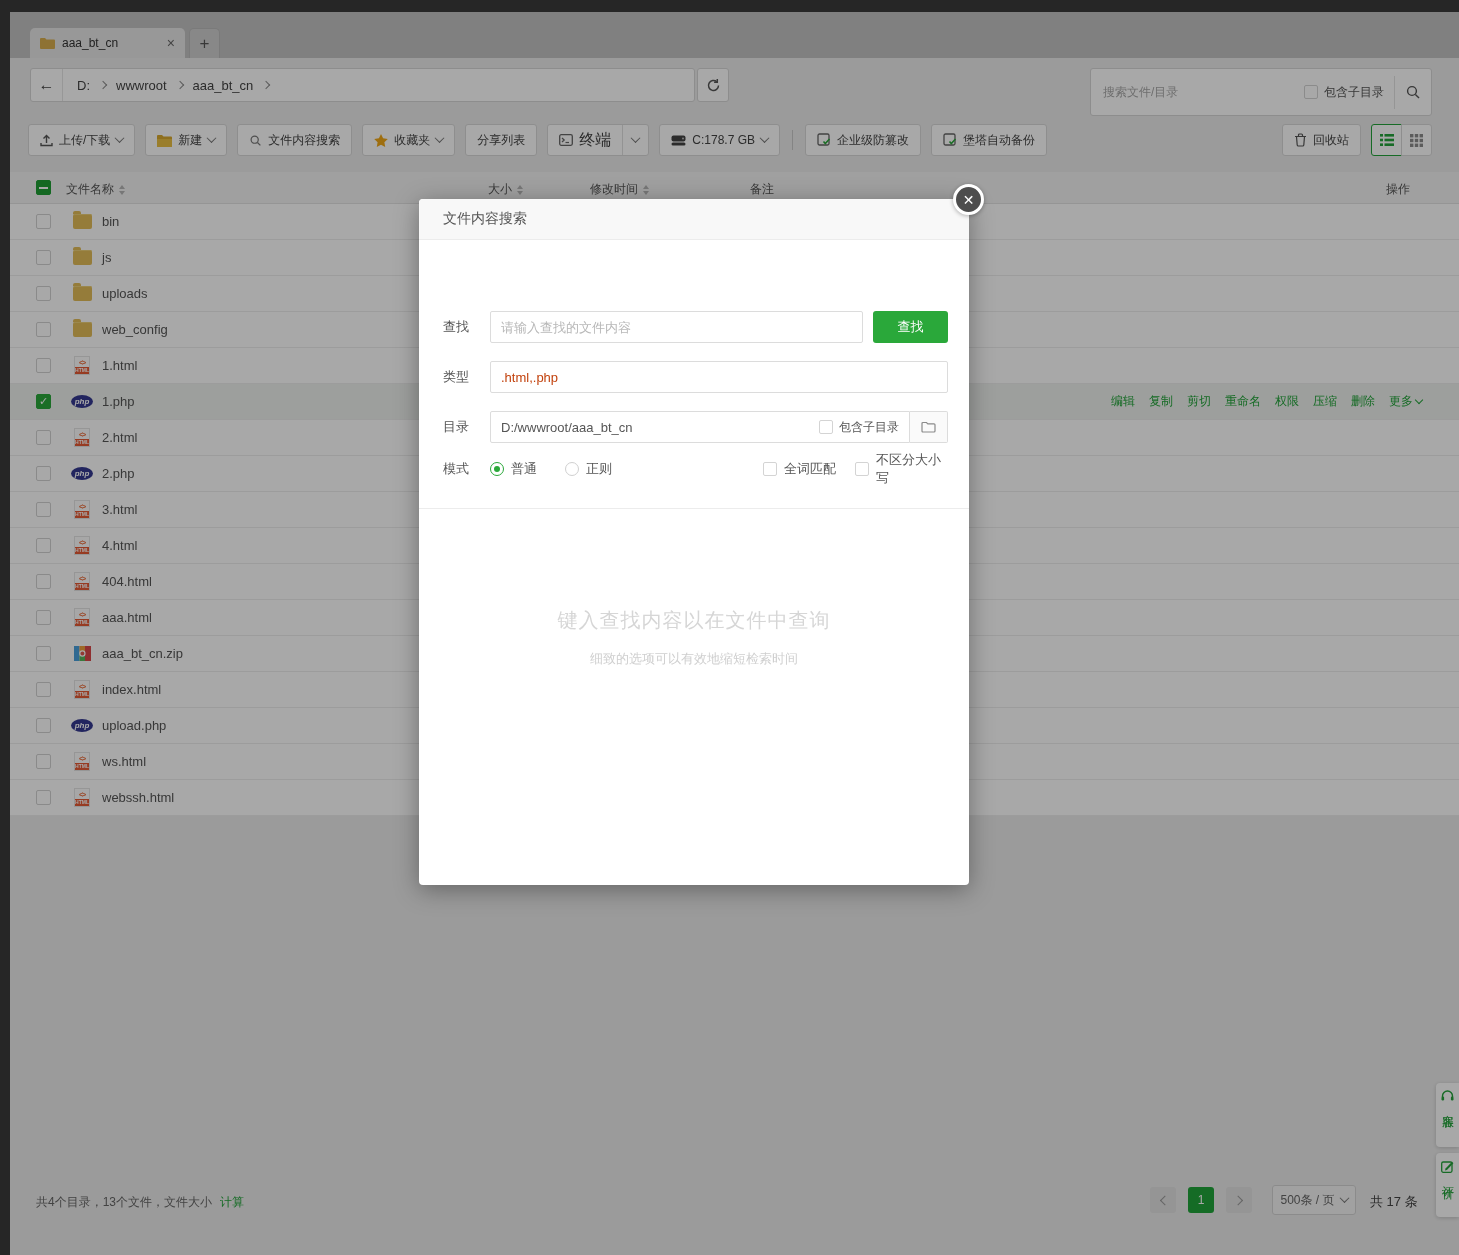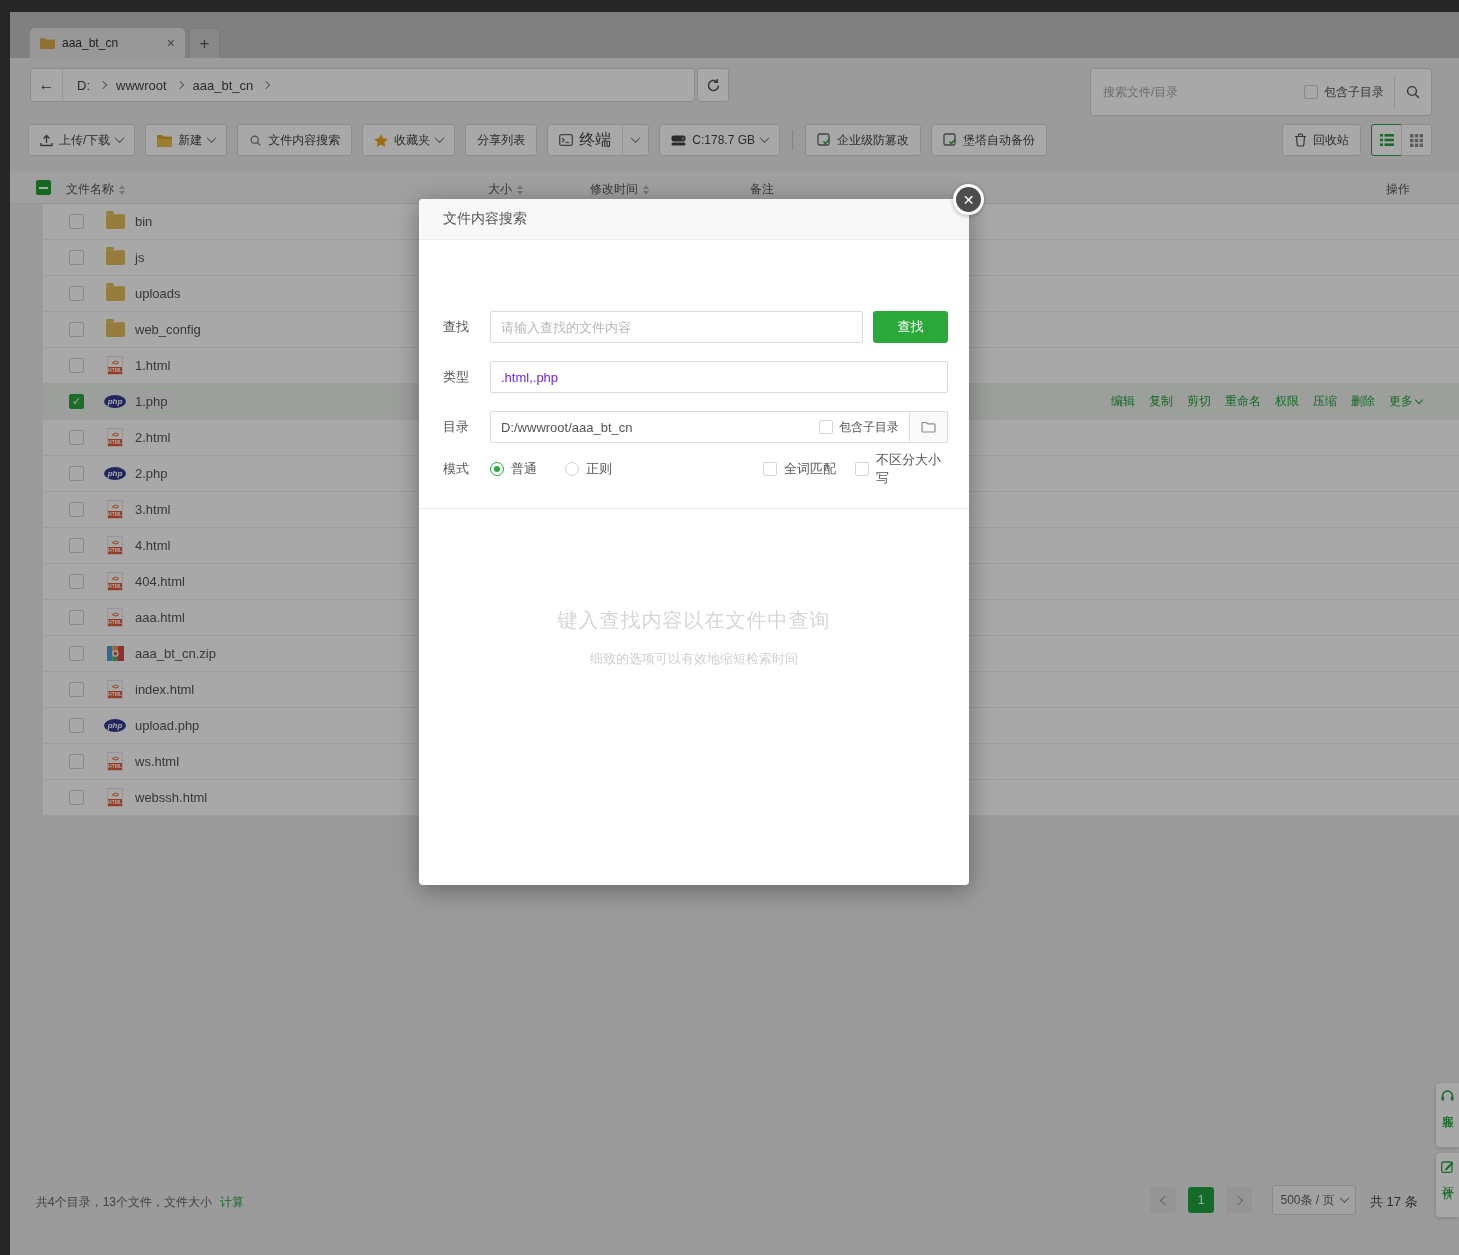--- a/index.html
+++ b/index.html
@@ -59,21 +59,21 @@
   .vt:last-child { border-radius:0 3px 3px 0; margin-left:-1px; }
 
   
   .thead { position:absolute; left:10px; right:0; top:172px; height:32px; background:#f3f3f3;
            border-bottom:1px solid #e2e2e2; font-size:12px; color:#555; }
   .thead .hlbl { position:absolute; top:9px; display:flex; align-items:center; }
   .sortc { display:inline-flex; flex-direction:column; gap:2px; margin-left:5px; }
   .sortc i { width:0; height:0; border:3.5px solid transparent; display:block; }
   .sortc i.up { border-bottom:4.5px solid #b5b5b5; border-top:none; }
   .sortc i.dn { border-top:4.5px solid #b5b5b5; border-bottom:none; }
-  .rows { position:absolute; left:10px; right:0; top:204px;padding-left:33px; }
+  .rows { position:absolute; left:10px; right:0; top:204px; }
   .frow { height:36px; background:#fff; border-bottom:1px solid #ededed; display:flex; align-items:center;
           padding-left:26px; position:relative; cursor:default; }
   .frow.sel { background:#eef2ee; }
   .fname { font-size:13px; color:#555; margin-left:9px; }
   .cb { width:15px; height:15px; border:1px solid #d2d2d2; border-radius:2px; background:#fff; margin-right:20px;
         display:flex; align-items:center; justify-content:center; font-size:11px; color:#fff; cursor:pointer; flex:none; }
   .cb.on { background:#2aa83a; border-color:#2aa83a; }
   .cb.ind { background:#1f9f35; border-color:#1f9f35; position:relative; }
   .cb.ind::after { content:""; width:9px; height:2px; background:#fff; display:block; }
   .fico { width:22px; display:flex; justify-content:center; align-items:center; flex:none; }
@@ -123,21 +123,21 @@
             display:flex; align-items:center; padding-left:24px; font-size:14px; color:#555; }
   .m-close { position:absolute; right:-15px; top:-15px; width:31px; height:31px; border-radius:50%; background:#4d4d4d;
              border:3px solid #fff; color:#fff; display:flex; align-items:center; justify-content:center;
              font-size:14px; font-weight:bold; cursor:pointer; box-shadow:0 1px 4px rgba(0,0,0,.3); z-index:12; }
   .m-tabs { position:absolute; left:0; right:0; top:66px; height:37px; padding-left:22px; border-bottom:1px solid #e8e8e8; }
   .m-tab { position:relative; top:0; display:inline-block; width:88px; height:37px; line-height:36px; text-align:center;
            background:#fff; border:1px solid #e8e8e8; border-bottom:1px solid #fff; border-radius:4px 4px 0 0;
            color:#23a33a; font-size:13px; cursor:pointer; }
   .m-row { position:absolute; left:24px; right:21px; display:flex; align-items:center; }
   .m-lbl { width:47px; font-size:13px; color:#555; flex:none; }
-  .m-input { height:32px; border:1px solid #dcdcdc; border-radius:2px; padding:0 10px; font-size:13px; color:#6d28d9;
+  .m-input { height:32px; border:1px solid #dcdcdc; border-radius:2px; padding:0 10px; font-size:13px; color:#c2410c;
              font-family:inherit; outline:none; }
   .m-input::placeholder { color:#b8b8b8; }
   .m-find { top:112px; } .m-find .m-input { width:374px; }
   .m-btn { width:75px; height:32px; margin-left:10px; background:#2aa83a; border:none; border-radius:3px; color:#fff;
            font-size:13px; font-family:inherit; cursor:pointer; }
   .m-type { top:162px; } .m-type .m-input { width:459px; }
   .m-dir { top:212px; }
   .dir-wrap { display:flex; width:459px; }
   .dir-input { flex:1; height:32px; border:1px solid #dcdcdc; border-radius:2px 0 0 2px; display:flex;
                align-items:center; padding:0 10px; font-size:13px; color:#555; }

